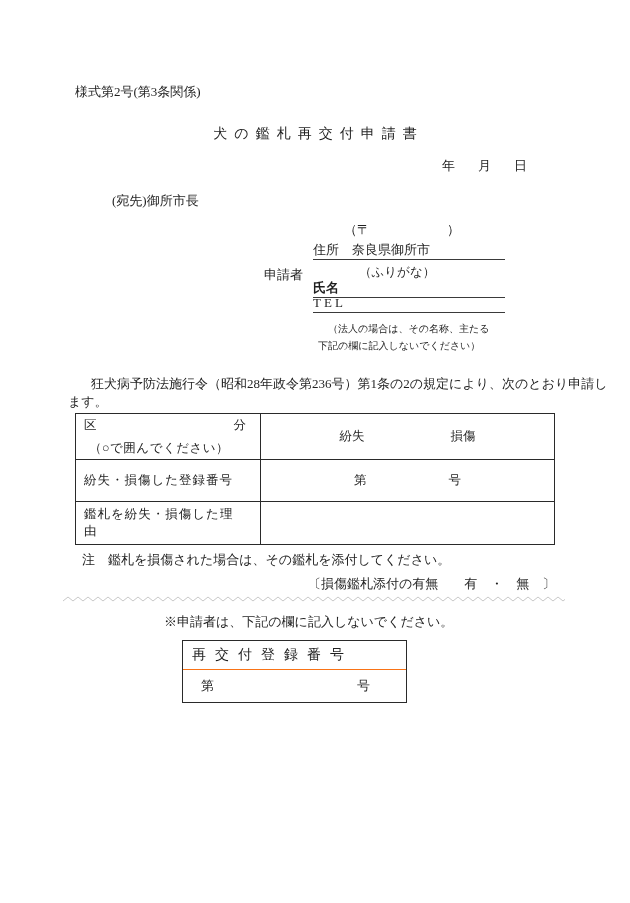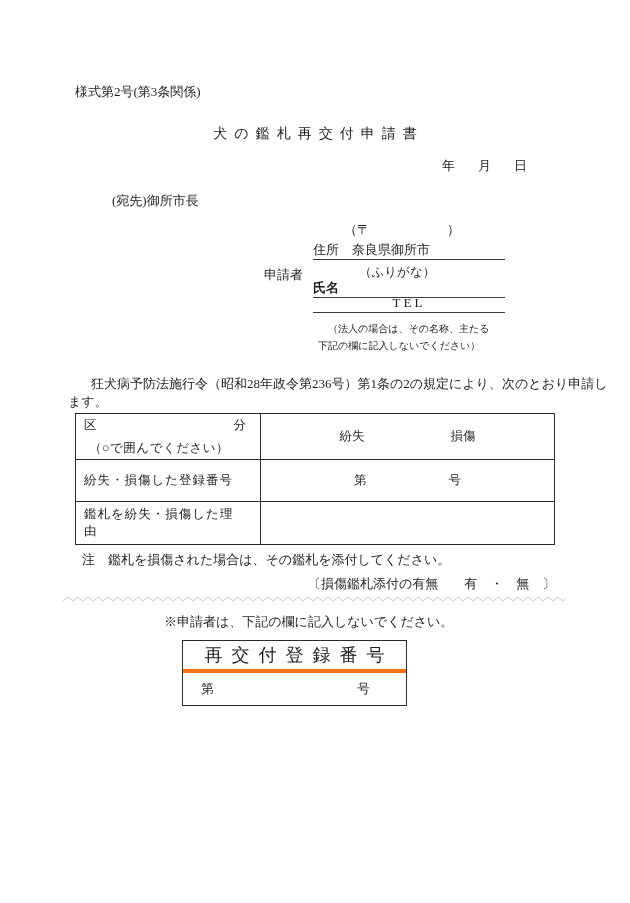--- a/index.html
+++ b/index.html
@@ -21,21 +21,21 @@
     display:flex; justify-content:space-between; font-size:13px;
   }
   .u-line {
     position:absolute; left:313px; width:192px;
     border-bottom:1px solid #3a3a3a; font-size:13px; line-height:15px; padding-bottom:2px;
   }
   .address-line { top:242px; }
   .applicant-label { position:absolute; left:264px; top:266px; font-size:13px; }
   .furigana { position:absolute; left:311px; top:264px; font-size:12.5px;margin-left:48px; }
   .name-line { top:280px;font-weight:bold; }
-  .tel-line { top:295px;text-align:center; }
+  .tel-line { top:295px; }
   .tel-text { letter-spacing:3px; }
   .corporate-note { position:absolute; left:318px; top:320px; font-size:10px; line-height:17px; }
   .cn1 { padding-left:10px; }
 
   .body-text { position:absolute; left:68px; top:375px; font-size:13px; line-height:18px; }
   .b1 { padding-left:23px; }
 
   .main-table {
     position:absolute; left:75px; top:413px; width:480px;
     border-collapse:collapse; table-layout:fixed;
@@ -52,22 +52,22 @@
   .g1 { gap:86px; }
   .g2 { gap:82px; }
 
   .note1 { position:absolute; left:82px; top:551px; font-size:13px; }
   .attach-note { position:absolute; left:308px; top:575px; font-size:13px; }
   .zigzag { position:absolute; left:63px; top:595px; }
   .office-note { position:absolute; left:164px; top:613px; font-size:13px; }
 
   .office-box { position:absolute; left:182px; top:640px; width:223px; border:1px solid #2a2a2a; }
   .ob-header {
-    height:28px; line-height:28px; text-align:center; font-size:18px;
-    letter-spacing:9px; text-indent:9px; border-bottom:4px solid #f97316;
+    height:28px; line-height:28px; text-align:left; font-size:14px;
+    letter-spacing:9px; text-indent:9px; border-bottom:1px solid #f97316;
   }
   .ob-row {
     height:32px; line-height:32px; display:flex; justify-content:space-between;
     padding:0 36px 0 18px; font-size:13px;
   }
 </style>
 </head>
 <body>
 
 <div class="page">

